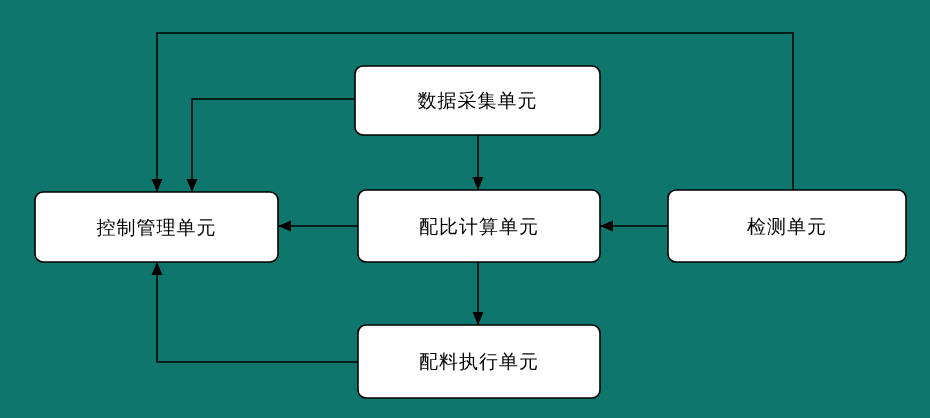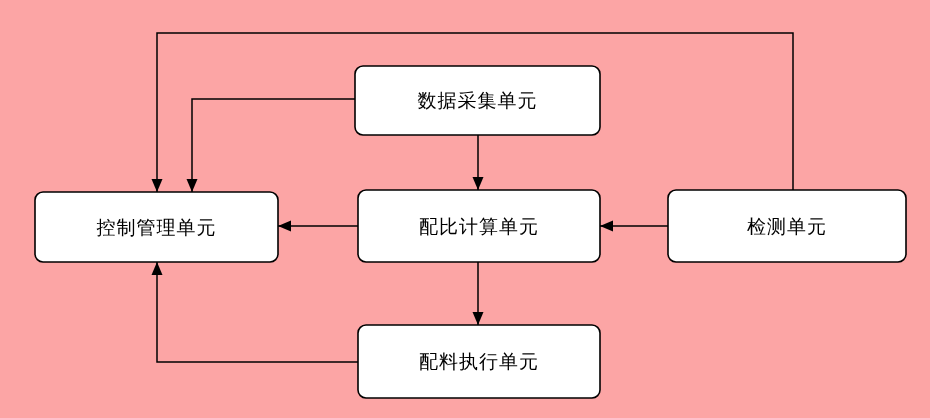--- a/index.html
+++ b/index.html
@@ -7,21 +7,21 @@
     padding: 0;
     background: #ffffff;
   }
   body {
     font-family: "DejaVu Sans", "Liberation Sans", sans-serif;
   }
   #diagram-root {
     position: relative;
     width: 930px;
     height: 418px;
-    background: #fca5a5;
+    background: #0f766e;
     overflow: hidden;
   }
   #diagram-svg {
     position: absolute;
     top: 0;
     left: 0;
     width: 930px;
     height: 418px;
   }
   .node-box {

